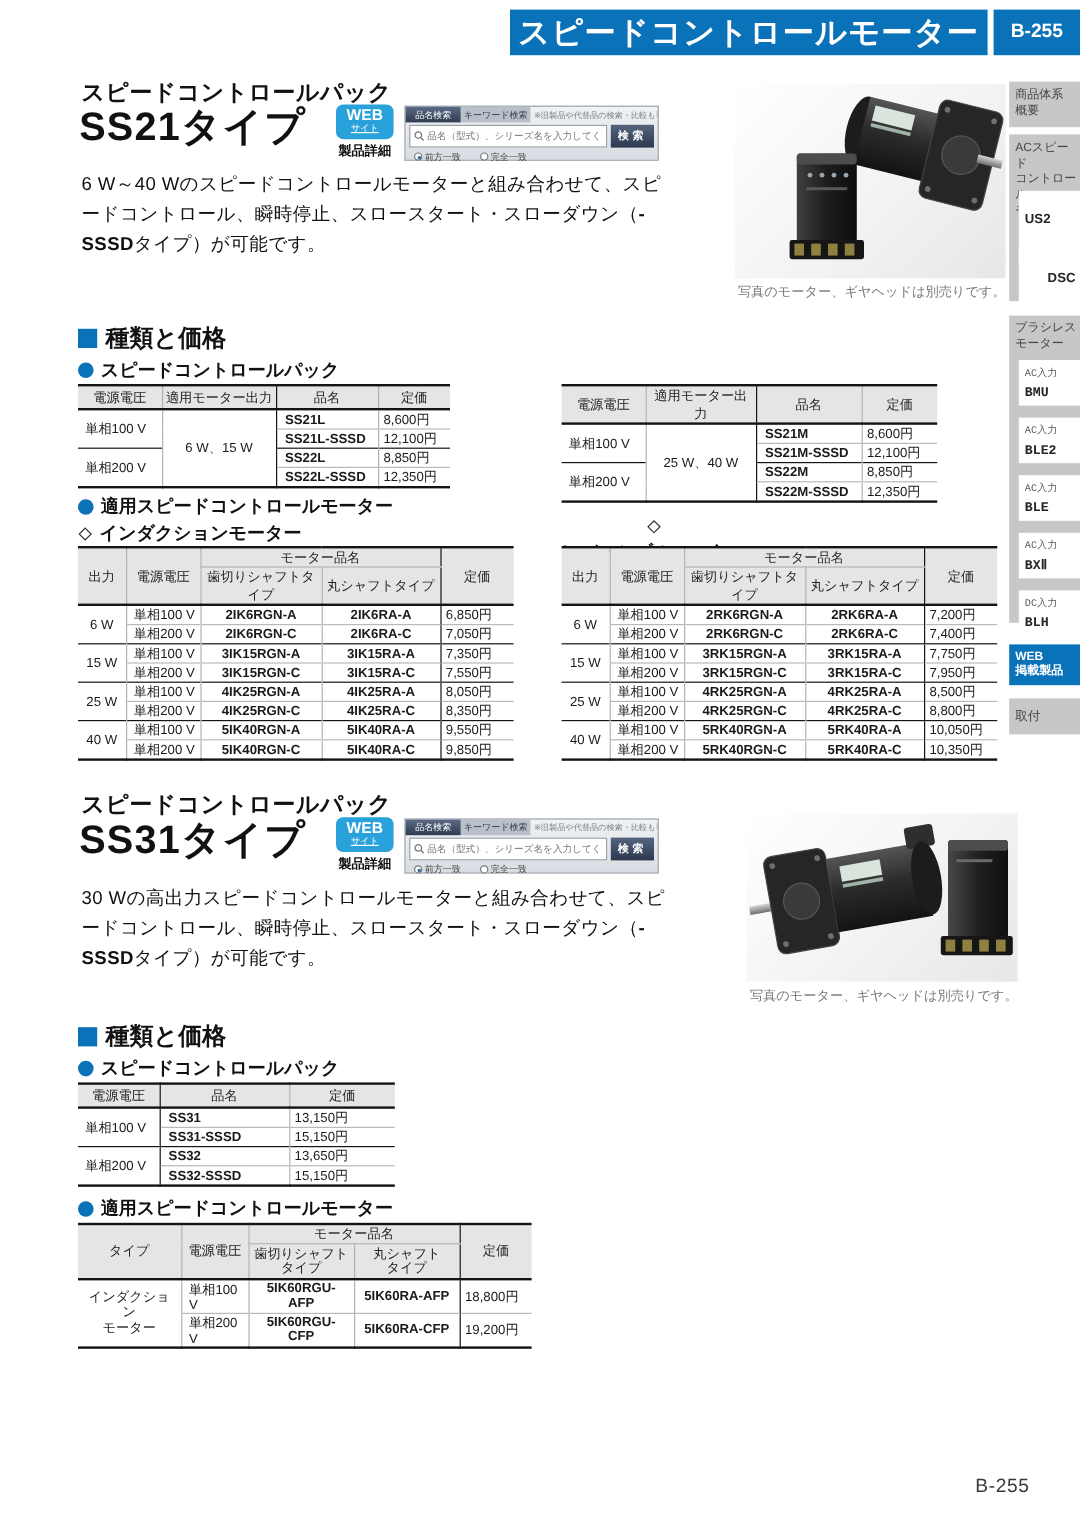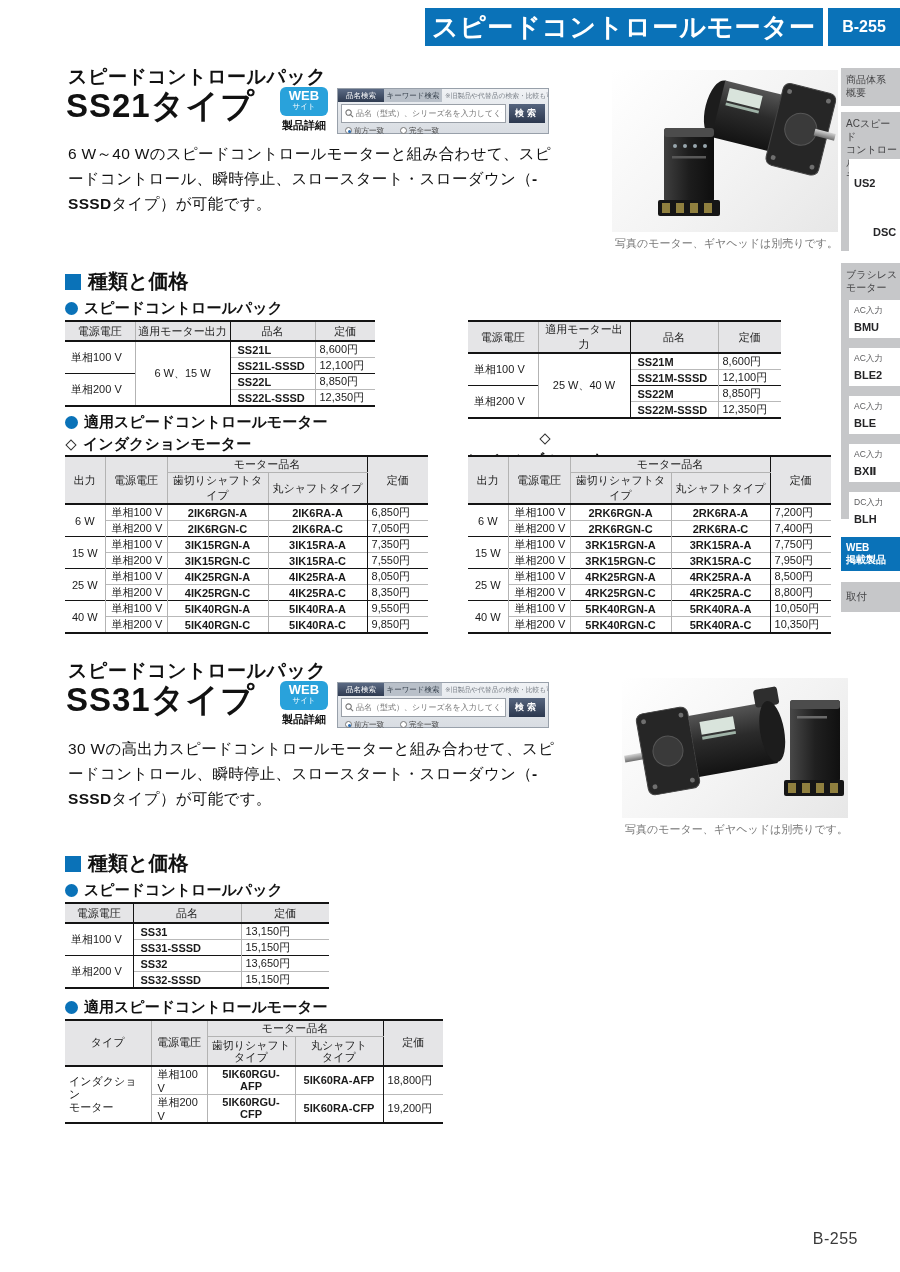--- a/index.html
+++ b/index.html
@@ -32,21 +32,21 @@
             font-size:10.5px; color:#454547; padding:8px 0 0 5px; }
 
   
   .kicker { font-size:19px; font-weight:bold; letter-spacing:0.5px; color:#111; }
   .sec-title { font-size:33px; font-weight:bold; letter-spacing:1px; color:#111; }
 
   
   .web-badge { width:48px; text-align:center; }
   .web-badge .pill { background:#29a2db; border-radius:6px; color:#fff; padding:3px 0 4px; line-height:11px; }
   .web-badge .l1 { display:block; font-size:13px; font-weight:bold; }
-  .web-badge .l2 { display:block; font-size:7.5px; }
+  .web-badge .l2 { display:block; font-size:7.5px;text-decoration:underline; }
   .web-badge .cap { font-size:11px; font-weight:bold; color:#111; margin-top:2px; }
 
   
   .search { width:212px; height:46px; border:1px solid #98a0aa; background:linear-gradient(#f0f2f5,#d8dce2); }
   .s-tabs { display:flex; height:13px; }
   .s-tab1 { width:46px; background:linear-gradient(#5b6a84,#2f3b51); color:#fff; font-size:7.5px;
             display:flex; align-items:center; justify-content:center; }
   .s-tab2 { width:58px; background:#b9c0c9; color:#36404c; font-size:7.5px;
             display:flex; align-items:center; justify-content:center; }
   .s-note { flex:1; font-size:6.8px; color:#787e86; display:flex; align-items:center;
@@ -97,21 +97,21 @@
   .motT td { height:15px; }
   .mot31 th { font-size:10.5px; }
   .mot31 th.h2 { height:29px; line-height:12px; }
   .mot31 td { height:20px; }
   .name { font-weight:bold; font-size:12px; }
   .nameL { text-align:left; padding-left:7px !important; }
   .nameC { text-align:center; }
   .price { text-align:left; padding-right:7px !important; }
   .volt { font-size:10.5px; padding-left:6px !important; }
   .center { text-align:center; }
-  .typeC { font-size:10.5px; text-align:left; line-height:13px;margin-top:22px; }
+  .typeC { font-size:10.5px; text-align:center; line-height:13px;margin-top:22px; }
 
   .foot { right:42px; top:1230px; font-size:16px; color:#3a3a3a; letter-spacing:0.5px; }
 </style>
 </head>
 <body>
 
 <div class="abs banner">
   <span>スピードコントロールモーター</span>
 </div>
 <div class="abs code-box">
@@ -126,21 +126,21 @@
 コントロール
 モーター</div>
   <div class="sb-item" style="top:47px;">
     <span class="n">US2</span>
   </div>
   <div class="sb-item" style="top:96px;padding-left:24px;">
     <span class="n">DSC</span>
   </div>
 </div>
 
-<div class="abs sb g2" style="top:263px;height:256px;">
+<div class="abs sb g2" style="top:263px;height:256px;font-family:Liberation Mono, monospace;">
   <div class="sb-label pre">ブラシレス
 モーター</div>
   <div class="sb-item" style="top:37px;">
     <span class="t">AC入力</span>
     <span class="n">BMU</span>
   </div>
   <div class="sb-item" style="top:85px;">
     <span class="t">AC入力</span>
     <span class="n">BLE2</span>
   </div>

